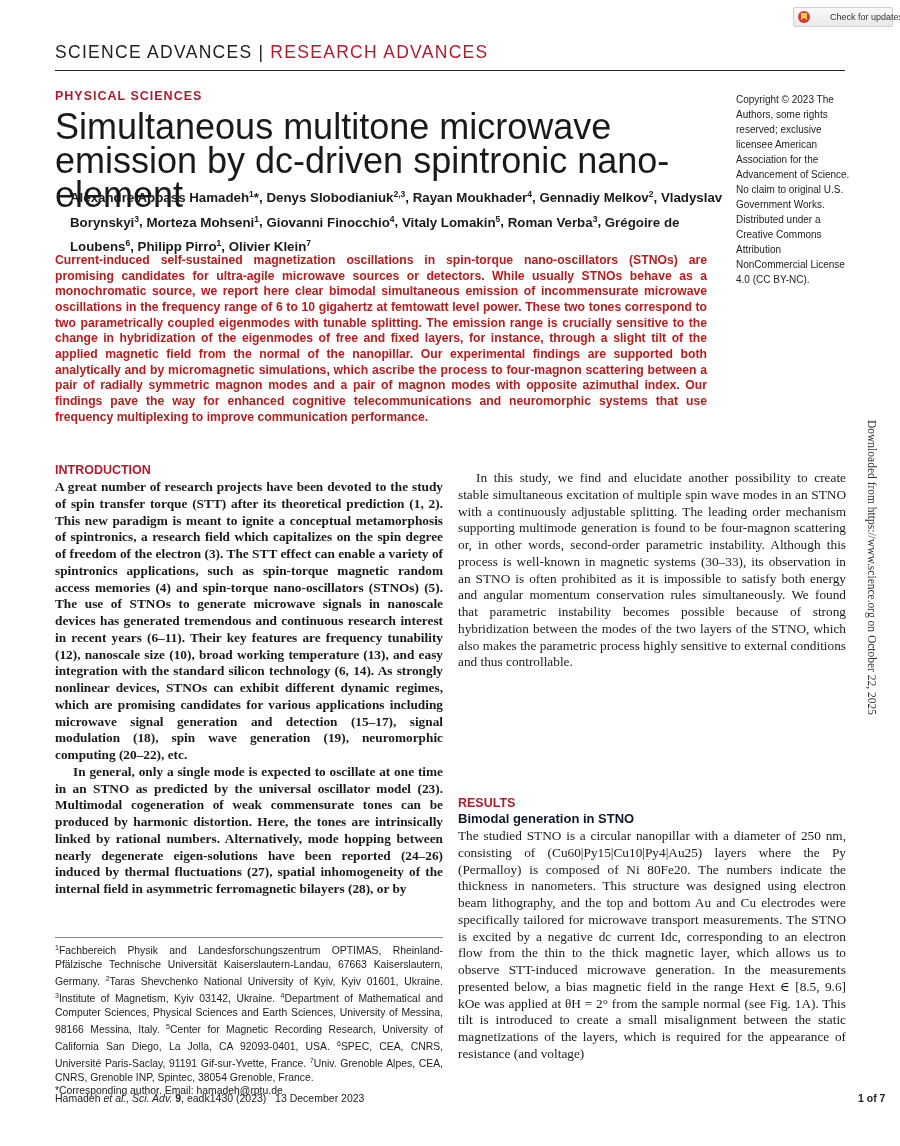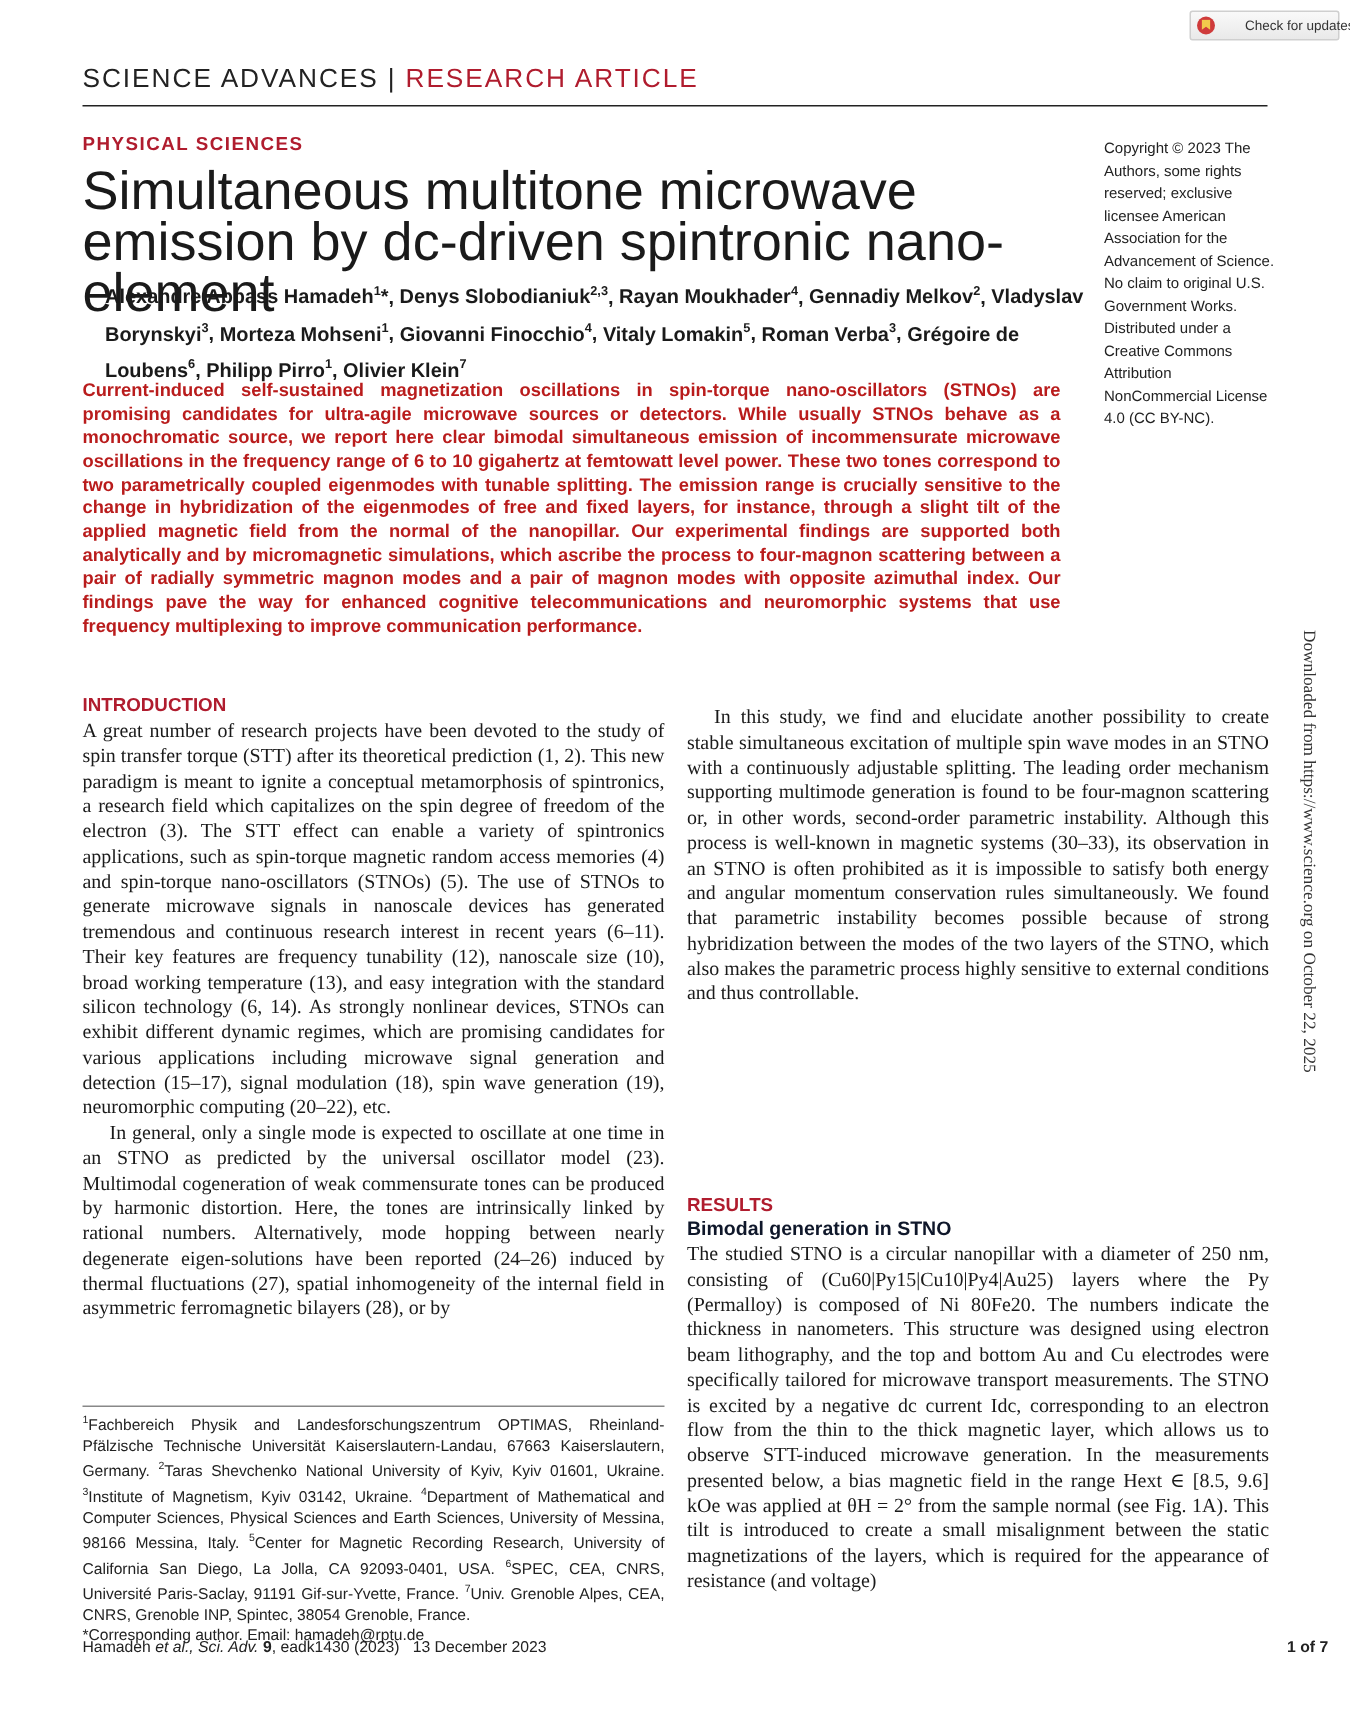--- a/index.html
+++ b/index.html
@@ -22,21 +22,21 @@
   .authors { position: absolute; left: 70px; top: 184px; width: 665px; font-size: 13.3px; line-height: 20px; font-weight: bold; color: #1a1a1a; }
   .authors sup { font-size: 8.5px; }
 
   .sidebar { position: absolute; left: 736px; top: 92px; width: 118px; font-size: 10px; line-height: 15px; color: #222; }
 
   .abstract { position: absolute; left: 55px; top: 253px; width: 652px; font-size: 12.2px; line-height: 15.65px; font-weight: bold; text-align: justify; color: #b91c1c; }
 
   .col { position: absolute; width: 388px; font-size: 13.3px; line-height: 16.75px; text-align: justify; color: #1a1a1a; }
   .col p { margin: 0; }
   .col p.indent { text-indent: 18px; }
-  .col-left { left: 55px; top: 478px; }
+  .col-left { left: 55px; top: 478px; font-weight: bold; }
   .col-right { left: 458px; top: 470px; }
   .h-red { font-family: "Liberation Sans", "DejaVu Sans", sans-serif; font-weight: bold; color: #b01c2e; font-size: 12.5px; line-height: 16px; }
   .h-sub { font-family: "Liberation Sans", "DejaVu Sans", sans-serif; font-weight: bold; font-size: 13px; line-height: 16px; color: #0f172a; }
   .intro-head { position: absolute; left: 55px; top: 462px; }
   .results-head { position: absolute; left: 458px; top: 795px; }
   .results-sub { position: absolute; left: 458px; top: 811px; }
   .col-results { left: 458px; top: 828px; }
 
   .fn-rule { position: absolute; left: 55px; top: 937px; width: 388px; height: 1px; background: #888; }
   .footnotes { position: absolute; left: 55px; top: 941px; width: 388px; font-size: 10.4px; line-height: 13.6px; text-align: justify; color: #222; }
@@ -50,21 +50,21 @@
 </style>
 </head>
 <body>
 
 <div class="cfu sans">
   <span class="ico"></span>
   <span class="lbl">Check for updates</span>
 </div>
 
 <div class="masthead sans">
-  <span>SCIENCE ADVANCES</span><span class="sep">|</span><span class="kind">RESEARCH ARTICLE</span>
+  <span>SCIENCE ADVANCES</span><span class="sep">|</span><span class="kind">RESEARCH ADVANCES</span>
 </div>
 <div class="rule"></div>
 
 <div class="section-label sans">PHYSICAL SCIENCES</div>
 <h1 class="title sans">Simultaneous multitone microwave emission by dc-driven spintronic nano-element</h1>
 
 <div class="authors sans" id="authors"><span>Alexandre Abbass Hamadeh<sup>1</sup>*</span>, <span>Denys Slobodianiuk<sup>2,3</sup></span>, <span>Rayan Moukhader<sup>4</sup></span>, <span>Gennadiy Melkov<sup>2</sup></span>, <span>Vladyslav Borynskyi<sup>3</sup></span>, <span>Morteza Mohseni<sup>1</sup></span>, <span>Giovanni Finocchio<sup>4</sup></span>, <span>Vitaly Lomakin<sup>5</sup></span>, <span>Roman Verba<sup>3</sup></span>, <span>Grégoire de Loubens<sup>6</sup></span>, <span>Philipp Pirro<sup>1</sup></span>, <span>Olivier Klein<sup>7</sup></span></div>
 
 <div class="sidebar sans">Copyright © 2023 The Authors, some rights reserved; exclusive licensee American Association for the Advancement of Science. No claim to original U.S. Government Works. Distributed under a Creative Commons Attribution NonCommercial License 4.0 (CC BY-NC).</div>
 

